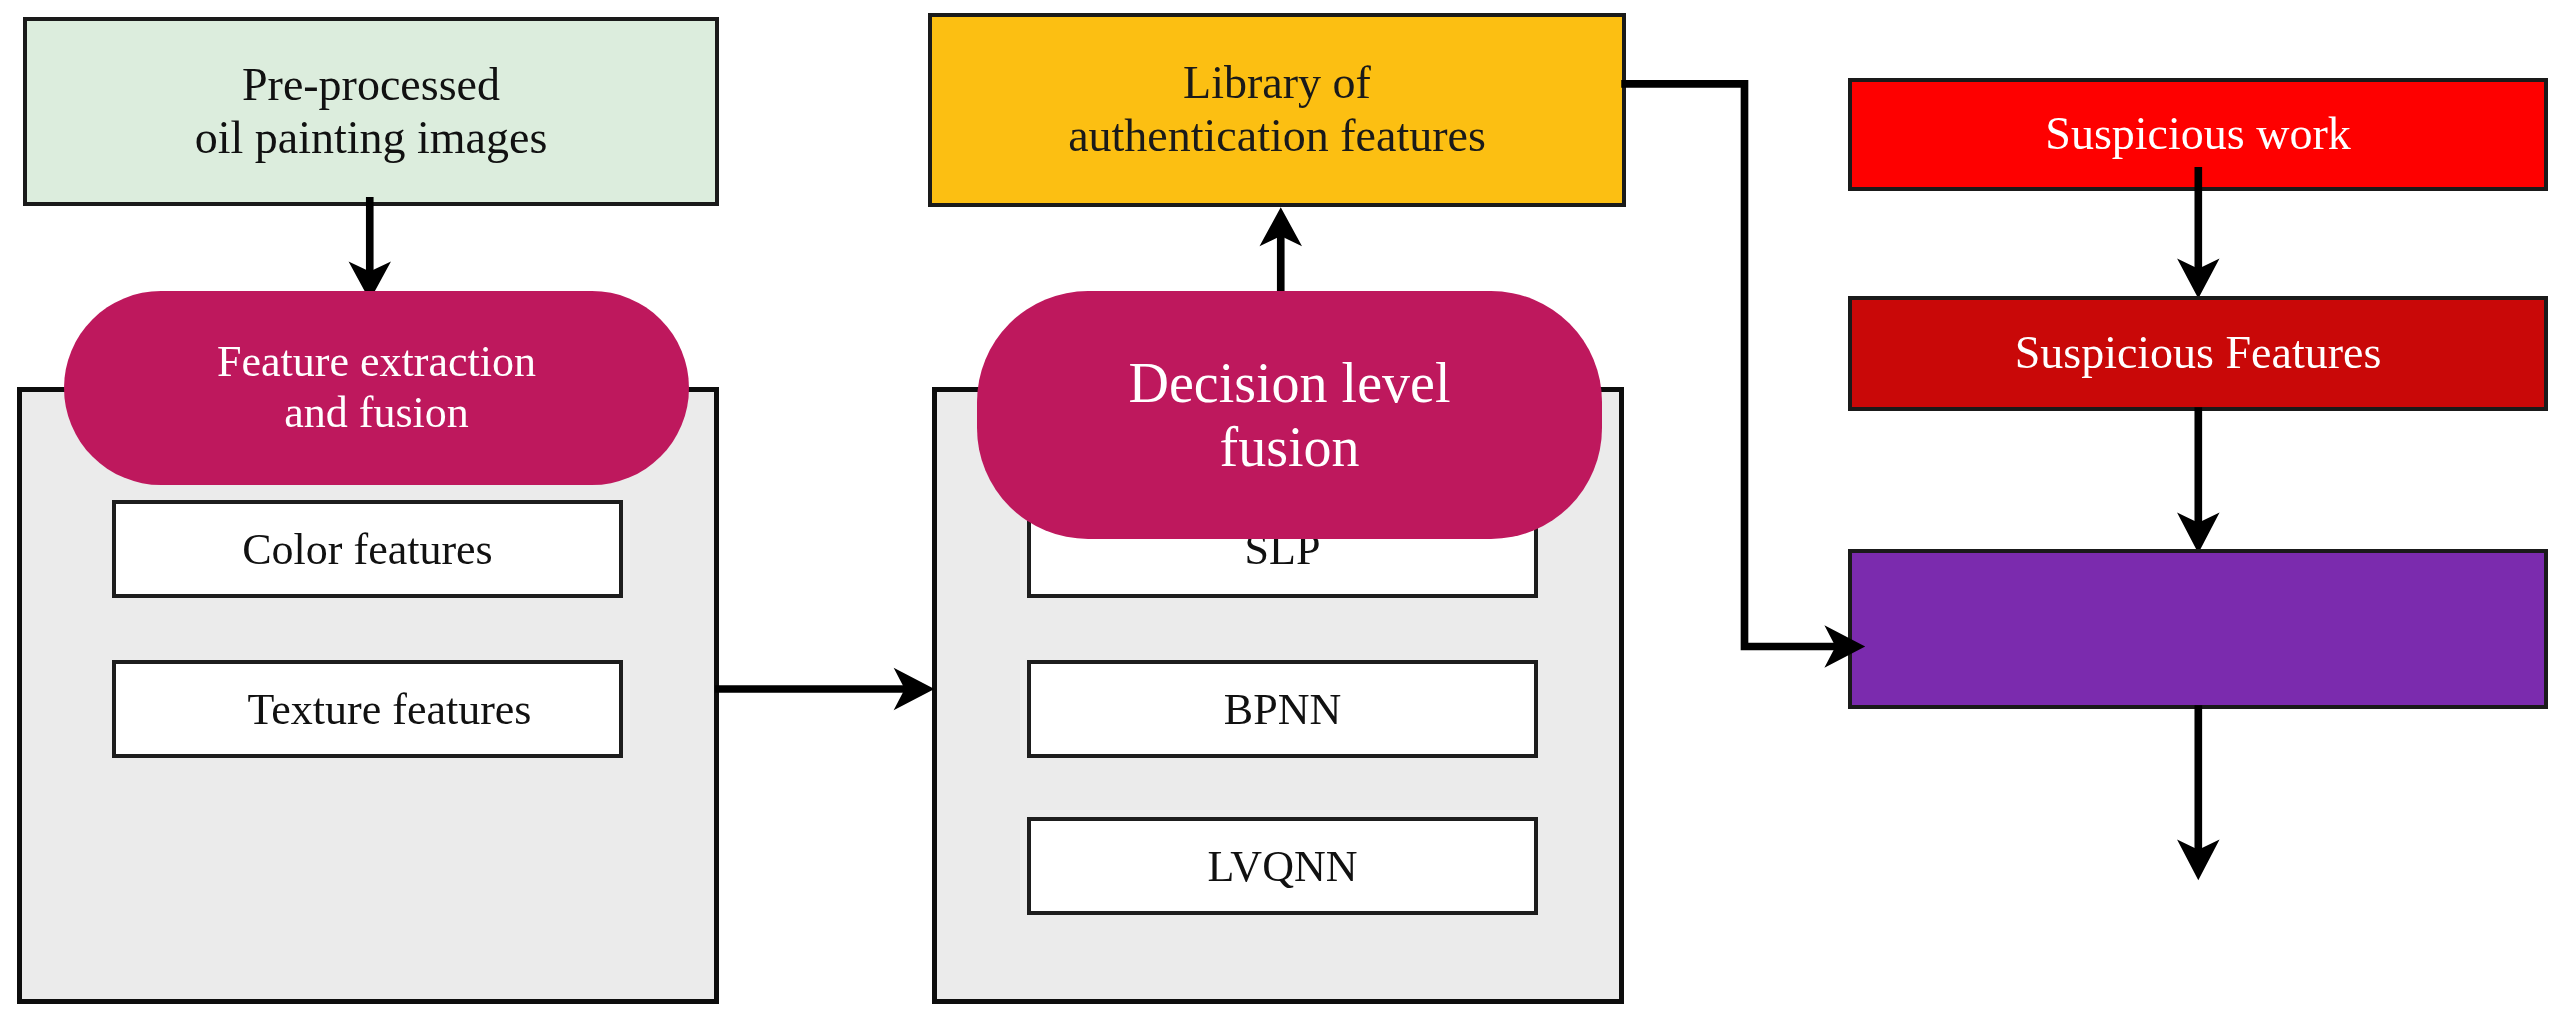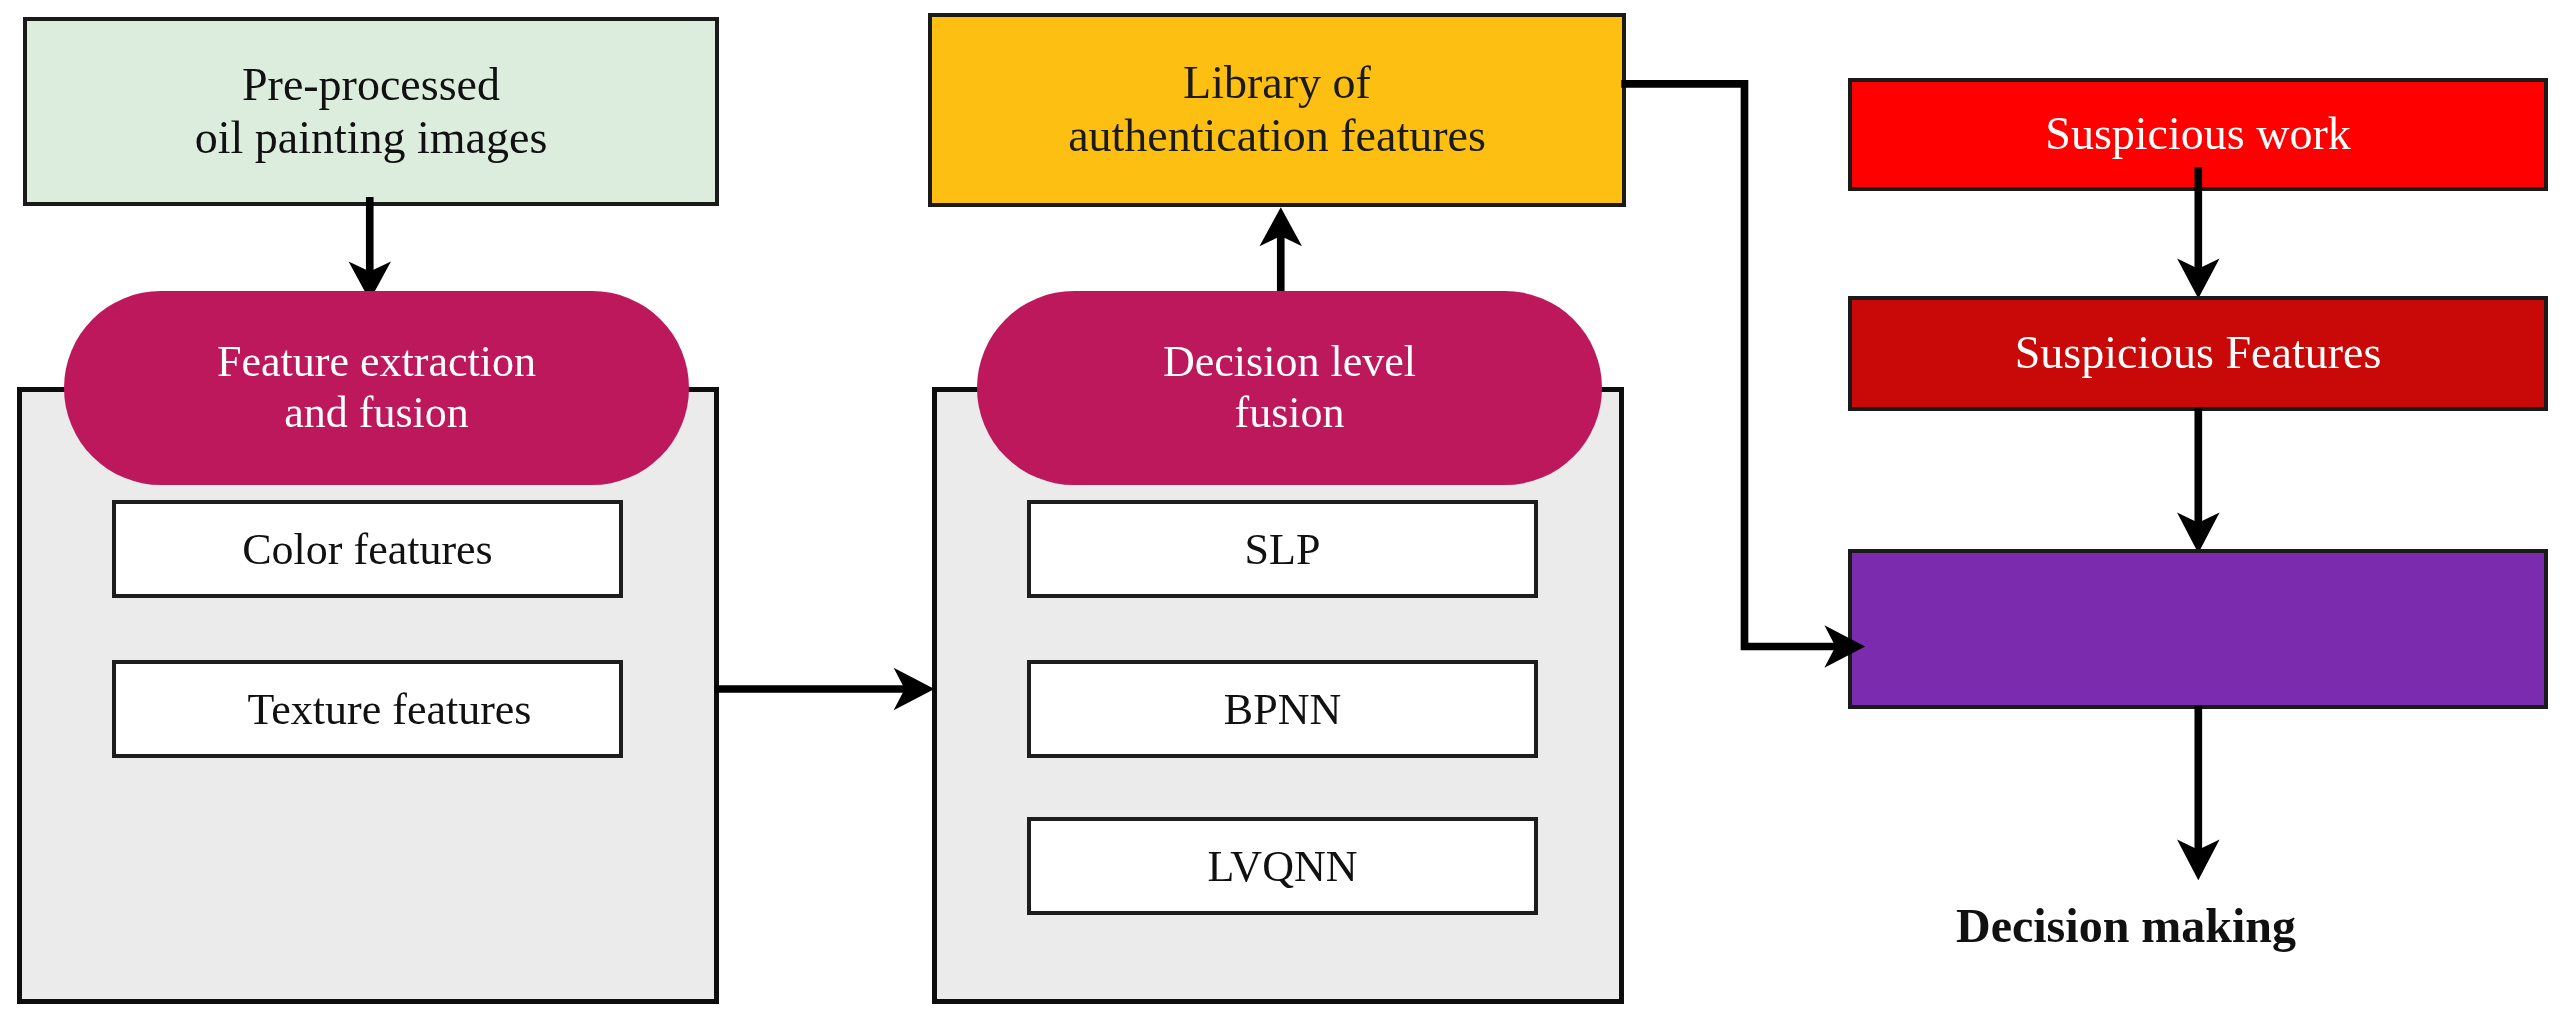--- a/index.html
+++ b/index.html
@@ -93,21 +93,21 @@
   <div class="item" style="left:1027px;top:500px;width:511px;height:98px;font-size:44px;">
     <span>SLP</span>
   </div>
   <div class="item" style="left:1027px;top:660px;width:511px;height:98px;font-size:44px;">
     <span>BPNN</span>
   </div>
   <div class="item" style="left:1027px;top:817px;width:511px;height:98px;font-size:44px;">
     <span>LVQNN</span>
   </div>
 
-  <div class="node stadium" style="left:977px;top:291px;width:625px;height:194px;font-size:44px;">
+  <div class="node stadium" style="left:977px;top:291px;width:625px;height:248px;font-size:56px;">
     <div>
       <div>Decision level</div>
       <div>fusion</div>
     </div>
   </div>
 
   <div class="conn" style="left:715px;top:655px;width:223px;height:68px;">
     <svg width="223" height="68" viewBox="0 0 262 80">
       <line x1="0" y1="40" x2="228" y2="40" stroke="#000" stroke-width="9"></line>
       <polygon points="258,40 210,15 223,40 210,65" fill="#000"></polygon>
@@ -141,21 +141,20 @@
     </div>
   </div>
 
   <div class="conn" style="left:2166px;top:705px;width:68px;height:179px;">
     <svg width="68" height="179" viewBox="0 0 80 210">
       <line x1="38" y1="0" x2="38" y2="178" stroke="#000" stroke-width="9"></line>
       <polygon points="38,206 13,158 38,170 63,158" fill="#000"></polygon>
     </svg>
   </div>
 
-  <div class="caption" style="left:1956px;top:898px;font-size:48px;">Decision making</div>
 
   <div class="conn" style="left:1617px;top:68px;width:255px;height:613px;">
     <svg width="255" height="613" viewBox="0 0 300 720">
       <path d="M 5 18 L 150 18 L 150 680 L 258 680" stroke="#000" stroke-width="9" fill="none"></path>
       <polygon points="292,680 244,655 257,680 244,705" fill="#000"></polygon>
     </svg>
   </div>
 
 </div>
 

